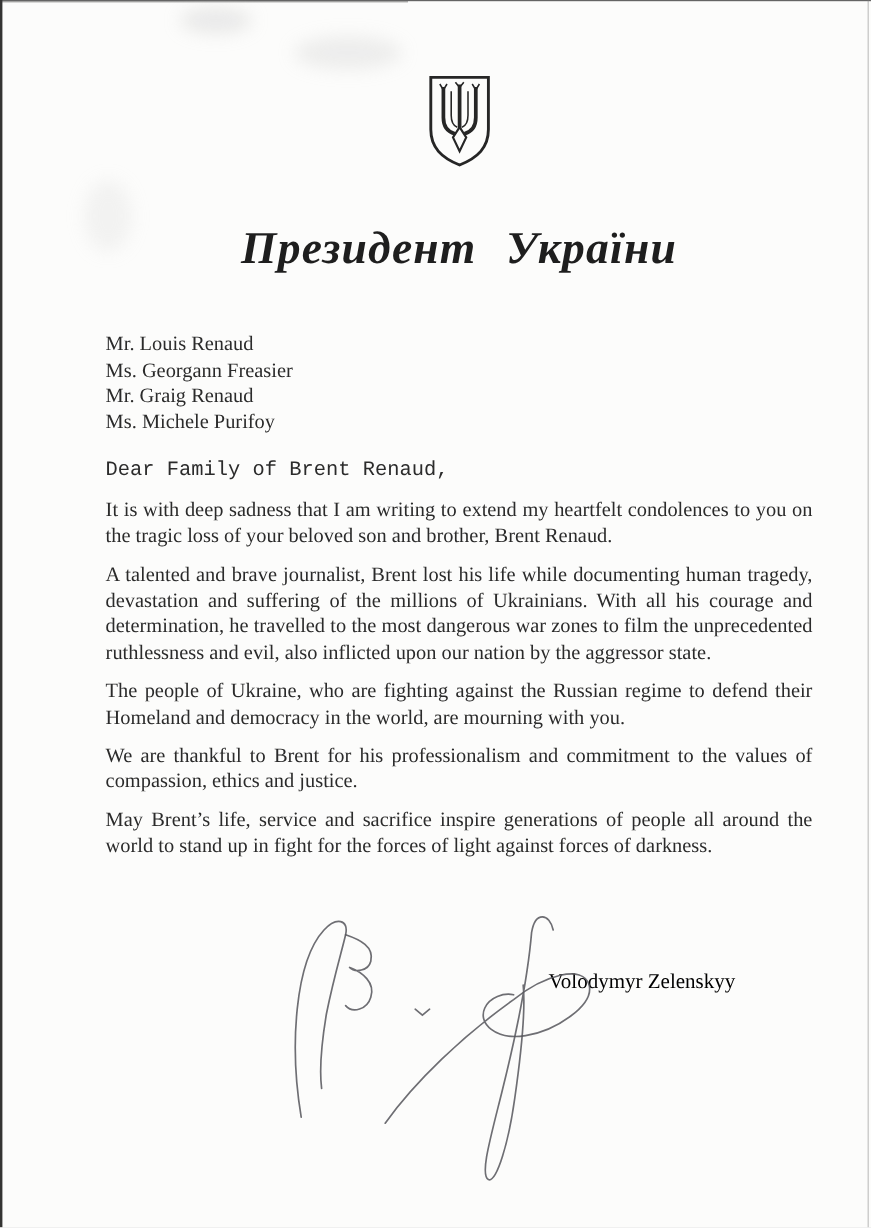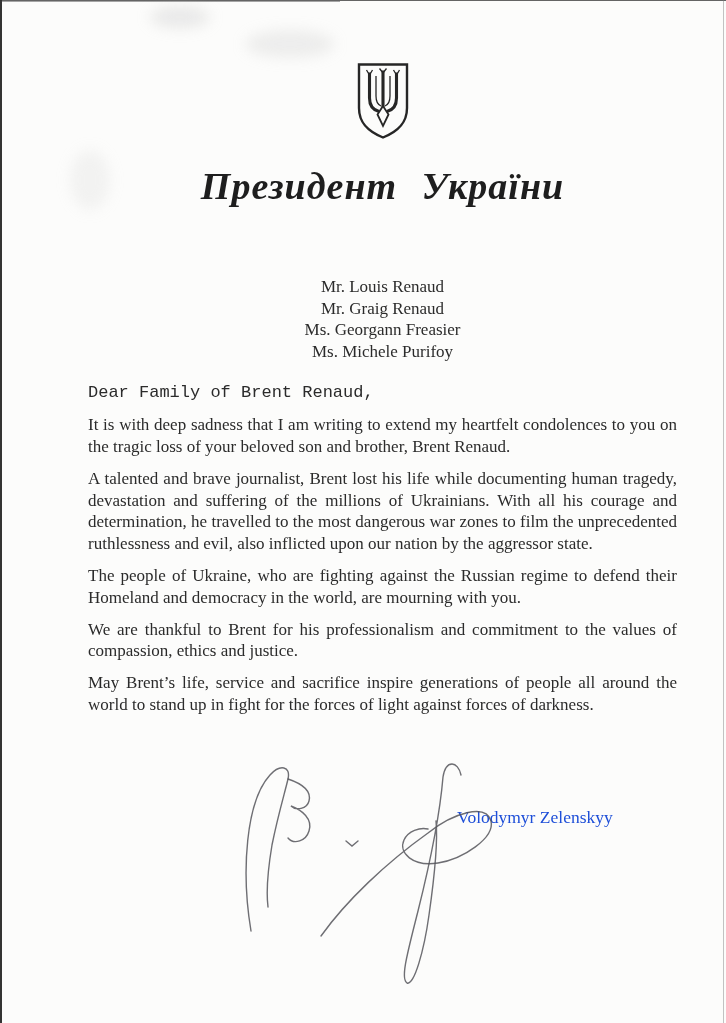--- a/index.html
+++ b/index.html
@@ -19,45 +19,45 @@
   .edge-right{position:absolute;right:2px;top:0;width:1px;height:100%;background:rgba(125,125,125,.45);}
   .smudge{position:absolute;border-radius:50%;filter:blur(7px);background:rgba(185,185,185,.28);}
   .smudge.s1{left:150px;top:6px;width:60px;height:22px;}
   .smudge.s2{left:245px;top:30px;width:90px;height:28px;background:rgba(185,185,185,.22);}
   .smudge.s3{left:70px;top:150px;width:40px;height:60px;background:rgba(200,200,200,.18);}
 
   
   .letterhead{position:absolute;left:88px;top:62px;width:589px;text-align:center;}
   .emblem-wrap{display:inline-block;line-height:0;}
   .letterhead-title{
-    margin-top:20px;
+    margin-top:40px;
     font-size:38px;
     font-style:italic;
     font-weight:600;
     letter-spacing:1px;
     word-spacing:14px;
     color:#1e1e1e;
     white-space:nowrap;
   }
 
   
   .body-text{
     position:absolute;left:88px;top:276px;width:589px;
     font-size:17px;line-height:21.6px;
   }
-  .address-block{margin:0 0 20px 0;text-align:center;}
+  .address-block{margin:0 0 20px 0;}
   .address-line{display:block;}
   .salutation{margin:0 0 10.5px 0;font-family:Liberation Mono, monospace;}
   .para{margin:0 0 10.5px 0;text-align:justify;}
   .closing{margin:0;}
 
   
   .signer-name{
     position:absolute;left:457px;top:807px;
-    font-size:17.5px;color:#1d4ed8;z-index:2;
+    font-size:17.5px;color:#000000;z-index:2;
   }
   .signature-svg{position:absolute;left:228px;top:753px;z-index:3;pointer-events:none;}
   .signature-svg path{fill:none;stroke:#55555a;stroke-width:1.4;stroke-linecap:round;opacity:.85;}
 </style>
 </head>
 <body>
 
 <div class="page">
 
   <div class="edge-left"></div>
@@ -91,22 +91,22 @@
         </g>
       </svg>
     </span>
     <div class="letterhead-title">Президент України</div>
   </div>
 
   <div class="body-text">
 
     <div class="address-block">
       <span class="address-line">Mr. Louis Renaud</span>
+      <span class="address-line">Ms. Georgann Freasier</span>
       <span class="address-line">Mr. Graig Renaud</span>
-      <span class="address-line">Ms. Georgann Freasier</span>
       <span class="address-line">Ms. Michele Purifoy</span>
     </div>
 
     <p class="salutation">Dear Family of Brent Renaud,</p>
 
     <p class="para">It is with deep sadness that I am writing to extend my heartfelt condolences to you on the tragic loss of your beloved son and brother, Brent Renaud.</p>
     <p class="para">A talented and brave journalist, Brent lost his life while documenting human tragedy, devastation and suffering of the millions of Ukrainians. With all his courage and determination, he travelled to the most dangerous war zones to film the unprecedented ruthlessness and evil, also inflicted upon our nation by the aggressor state.</p>
     <p class="para">The people of Ukraine, who are fighting against the Russian regime to defend their Homeland and democracy in the world, are mourning with you.</p>
     <p class="para">We are thankful to Brent for his professionalism and commitment to the values of compassion, ethics and justice.</p>
     <p class="para">May Brent’s life, service and sacrifice inspire generations of people all around the world to stand up in fight for the forces of light against forces of darkness.</p>

